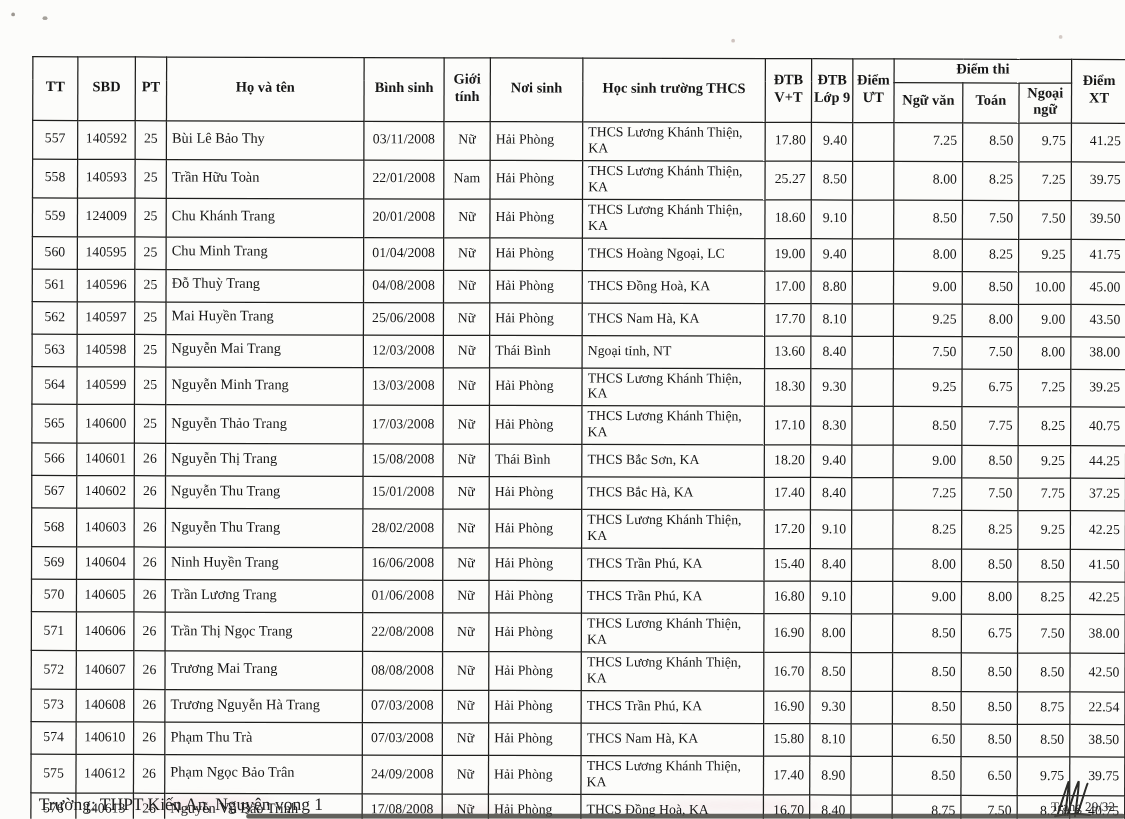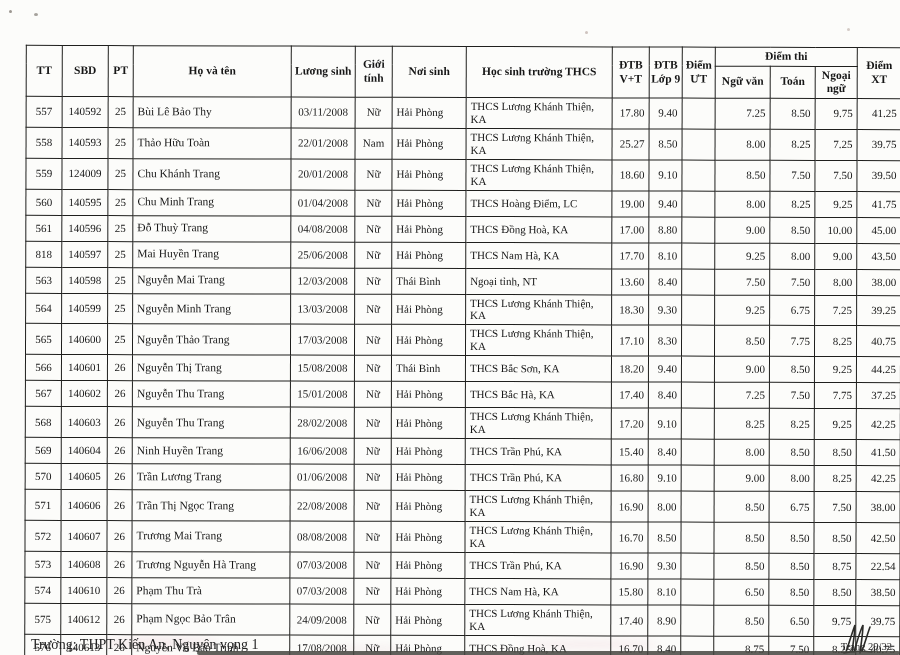--- a/index.html
+++ b/index.html
@@ -80,21 +80,21 @@
       <col style="width:45px">
         <col style="width:42px">
         <col style="width:44px">
     </colgroup>
     <thead>
       <tr>
         <th rowspan="2">TT</th>
         <th rowspan="2">SBD</th>
         <th rowspan="2">PT</th>
         <th rowspan="2">Họ và tên</th>
-        <th rowspan="2">Lương sinh</th>
+        <th rowspan="2">Bình sinh</th>
         <th rowspan="2">Giới tính</th>
         <th rowspan="2">Nơi sinh</th>
         <th rowspan="2">Học sinh trường THCS</th>
         <th rowspan="2">ĐTB V+T</th>
         <th rowspan="2">ĐTB Lớp 9</th>
         <th rowspan="2">Điểm ƯT</th>
         <th colspan="3">Điểm thi</th>
         <th rowspan="2">Điểm XT</th>
       </tr>
       <tr>
@@ -118,21 +118,21 @@
       <td class="num"></td>
       <td class="num">7.25</td>
       <td class="num">8.50</td>
       <td class="num">9.75</td>
       <td class="num">41.25</td>
     </tr>
         <tr>
       <td class="ctr">558</td>
       <td class="ctr">140593</td>
       <td class="ctr">25</td>
-      <td class="lft name">Thảo Hữu Toàn</td>
+      <td class="lft name">Trần Hữu Toàn</td>
       <td class="ctr">22/01/2008</td>
       <td class="ctr">Nam</td>
       <td class="lft">Hải Phòng</td>
       <td class="lft">THCS Lương Khánh Thiện, KA</td>
       <td class="num">25.27</td>
       <td class="num">8.50</td>
       <td class="num"></td>
       <td class="num">8.00</td>
       <td class="num">8.25</td>
       <td class="num">7.25</td>
@@ -156,21 +156,21 @@
       <td class="num">39.50</td>
     </tr>
         <tr>
       <td class="ctr">560</td>
       <td class="ctr">140595</td>
       <td class="ctr">25</td>
       <td class="lft name">Chu Minh Trang</td>
       <td class="ctr">01/04/2008</td>
       <td class="ctr">Nữ</td>
       <td class="lft">Hải Phòng</td>
-      <td class="lft">THCS Hoàng Điểm, LC</td>
+      <td class="lft">THCS Hoàng Ngoại, LC</td>
       <td class="num">19.00</td>
       <td class="num">9.40</td>
       <td class="num"></td>
       <td class="num">8.00</td>
       <td class="num">8.25</td>
       <td class="num">9.25</td>
       <td class="num">41.75</td>
     </tr>
         <tr>
       <td class="ctr">561</td>
@@ -183,21 +183,21 @@
       <td class="lft">THCS Đồng Hoà, KA</td>
       <td class="num">17.00</td>
       <td class="num">8.80</td>
       <td class="num"></td>
       <td class="num">9.00</td>
       <td class="num">8.50</td>
       <td class="num">10.00</td>
       <td class="num">45.00</td>
     </tr>
         <tr>
-      <td class="ctr">818</td>
+      <td class="ctr">562</td>
       <td class="ctr">140597</td>
       <td class="ctr">25</td>
       <td class="lft name">Mai Huyền Trang</td>
       <td class="ctr">25/06/2008</td>
       <td class="ctr">Nữ</td>
       <td class="lft">Hải Phòng</td>
       <td class="lft">THCS Nam Hà, KA</td>
       <td class="num">17.70</td>
       <td class="num">8.10</td>
       <td class="num"></td>

